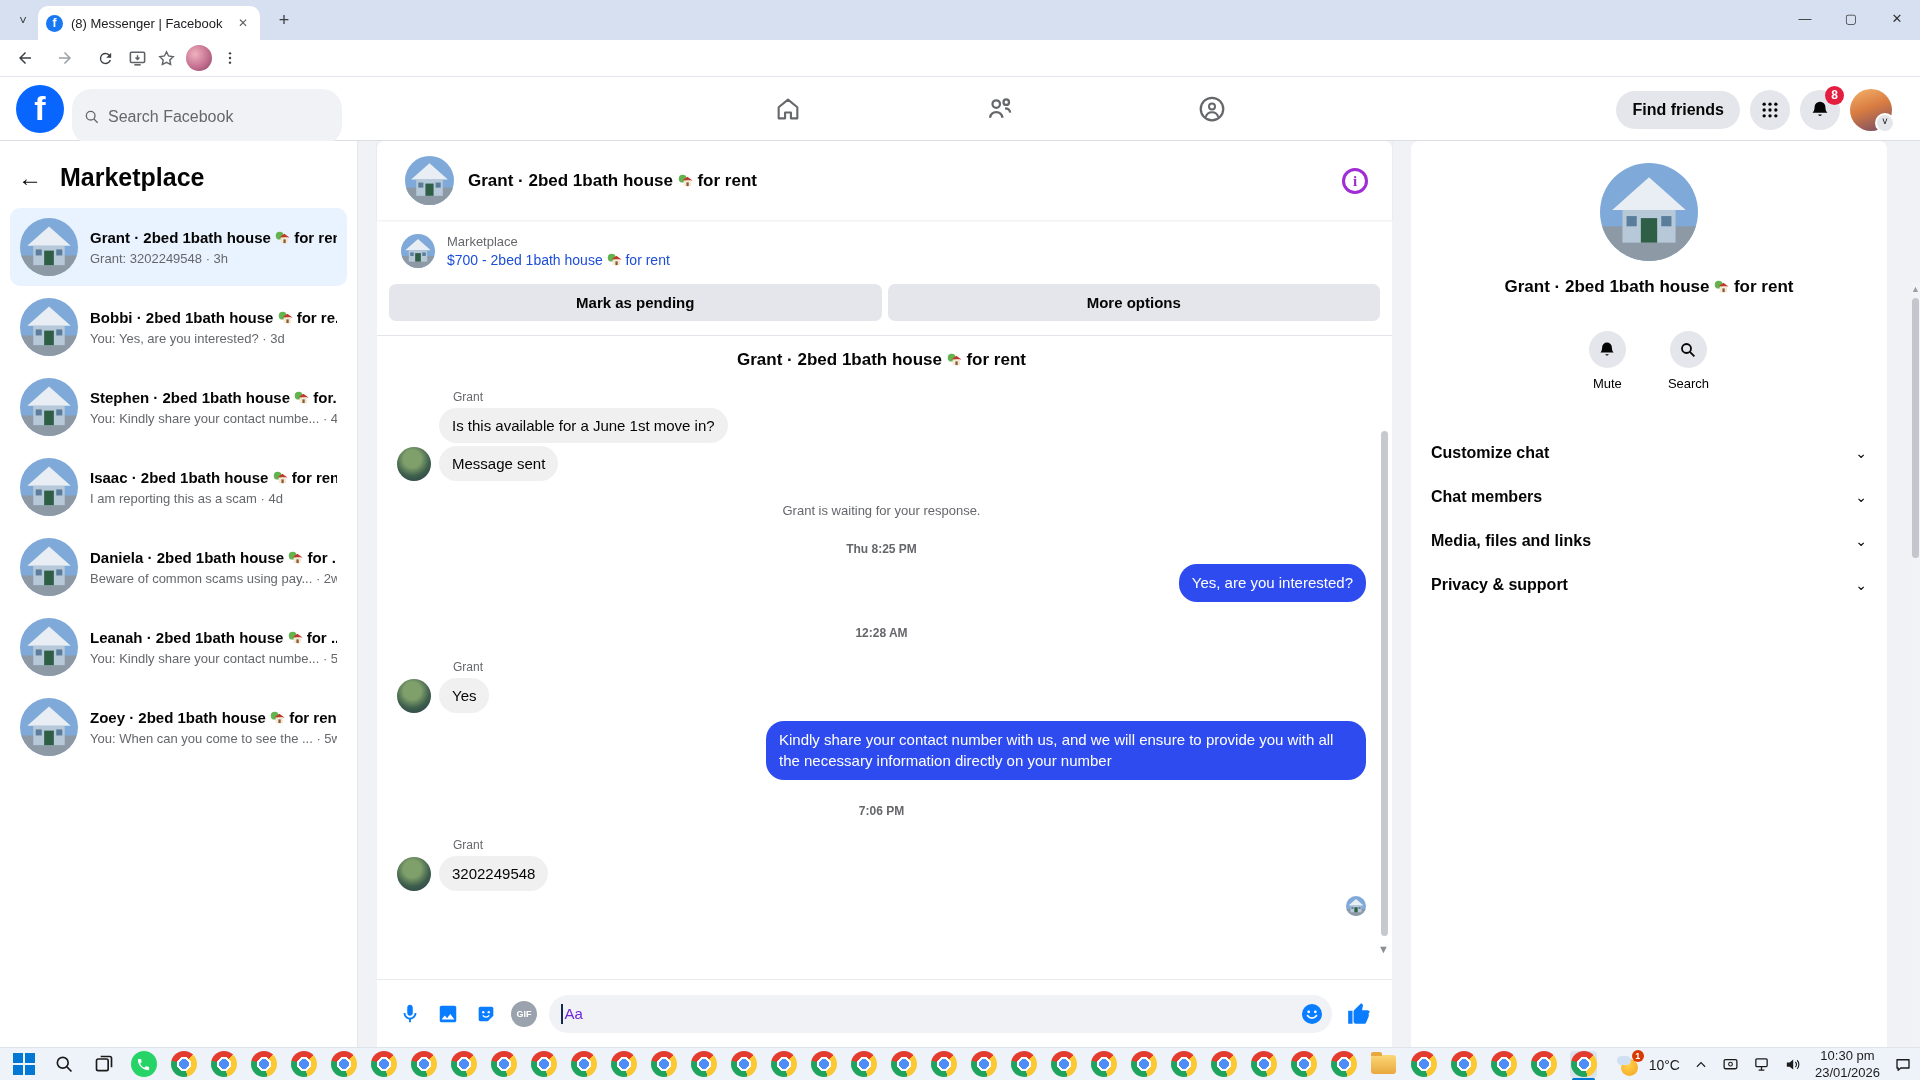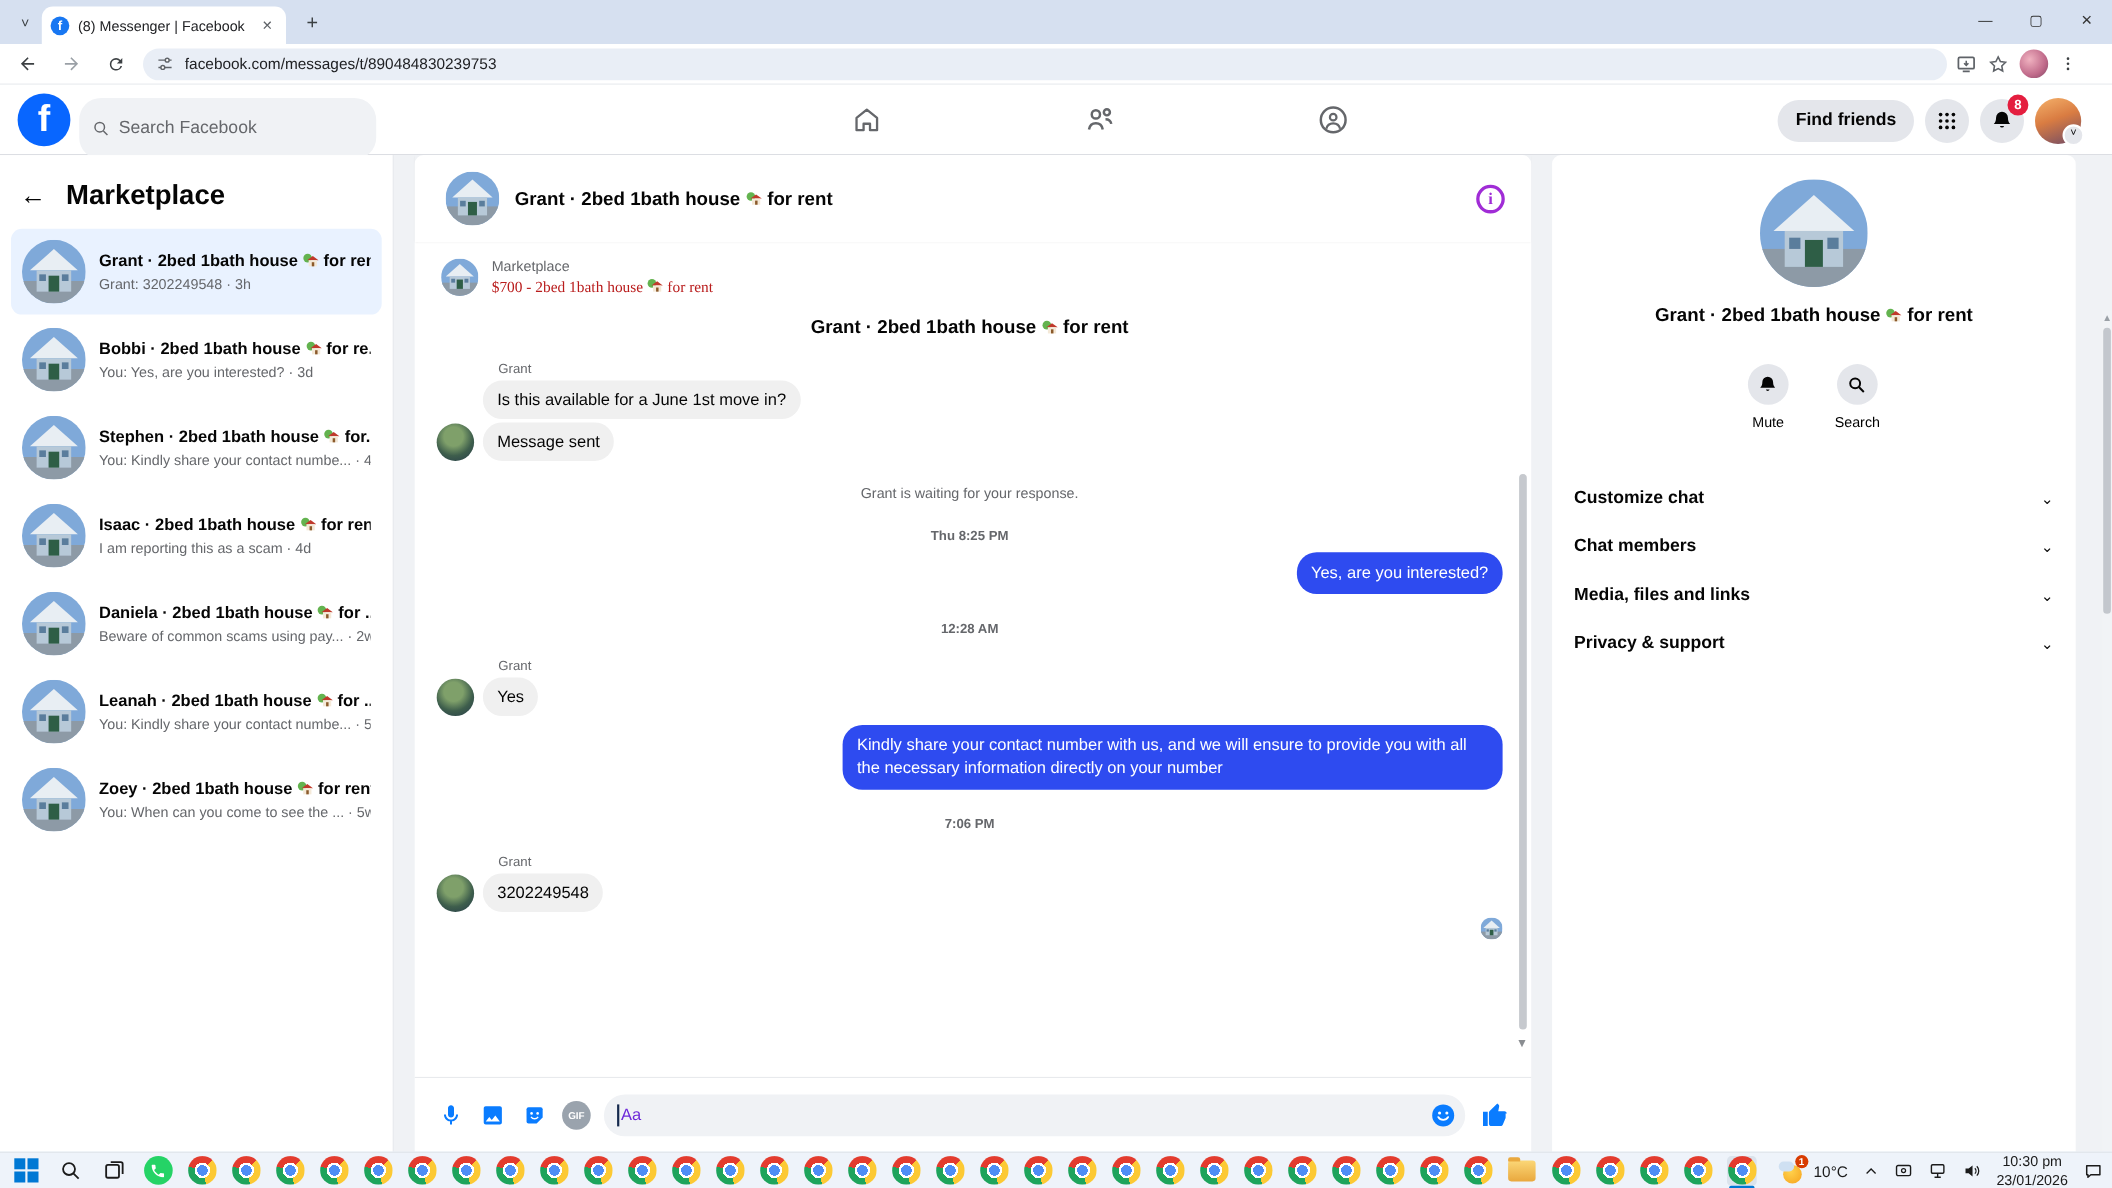--- a/index.html
+++ b/index.html
@@ -78,21 +78,21 @@
   .chat-head { height:79px; display:flex; align-items:center; padding:0 24px 0 28px;
     box-shadow:0 1px 2px rgba(0,0,0,.08); position:relative; z-index:2; }
   .chat-head-av { width:49px; height:49px; border-radius:50%; overflow:hidden; flex:none; }
   .chat-head-title { font-size:17px; font-weight:bold; color:#050505; margin-left:14px; flex:1; }
   .info-ico { width:26px; height:26px; border-radius:50%; border:3px solid #a02cd6; color:#a02cd6;
     font-size:15px; font-weight:bold; text-align:center; line-height:20px; font-family:"Liberation Serif",serif; }
   .mk-banner { display:flex; align-items:center; padding:14px 24px 4px 24px; }
   .mk-av { width:34px; height:34px; border-radius:50%; overflow:hidden; flex:none; }
   .mk-texts { margin-left:12px; }
   .mk-src { font-size:13px; color:#65676b; }
-  .mk-item { font-size:14px; color:#b91c1c; margin-top:3px;font-family:Liberation Serif, serif; }
+  .mk-item { font-size:14px; color:#1d4ed8; margin-top:3px; }
   .mk-btns { display:flex; gap:6px; padding:12px 12px 14px 12px; border-bottom:1px solid #e4e6eb; }
   .mk-btn { flex:1; height:37px; background:#e4e6eb; border-radius:7px; font-size:15px; font-weight:bold;
     color:#050505; text-align:center; line-height:37px; }
 
   .messages { height:660px; overflow:hidden; padding:14px 26px 0 20px; position:relative; }
   .intro-title { text-align:center; font-size:17px; font-weight:bold; color:#050505; }
   .intro-note { text-align:center; font-size:13px; color:#65676b; margin-top:62px; }
   .intro-note .lnk { color:#216fdb; font-weight:bold; }
   .msg-label { font-size:12px; color:#65676b; margin:20px 0 4px 56px; }
   .msg-row { display:flex; align-items:flex-end; margin-top:3px; }
@@ -201,28 +201,20 @@
   <div class="nav-ico">
     <svg width="18" height="18" viewBox="0 0 24 24">
         <path d="M4 13h12.2l-5.6 5.6L12 20l8-8-8-8-1.4 1.4L16.2 11H4v2z" fill="#9aa0a6"></path>
       </svg>
   </div>
   <div class="nav-ico">
     <svg width="17" height="17" viewBox="0 0 24 24">
         <path d="M17.65 6.35A7.95 7.95 0 0 0 12 4a8 8 0 1 0 7.73 10h-2.08A6 6 0 1 1 12 6c1.66 0 3.14.69 4.22 1.78L13 11h7V4l-2.35 2.35z" fill="#3c4043"></path>
       </svg>
   </div>
-  <div class="omnibox">
-    <svg width="16" height="16" viewBox="0 0 24 24">
-        <path d="M3 7h10M17 7h4M3 17h4M11 17h10" stroke="#5f6368" stroke-width="2"></path>
-        <circle cx="15" cy="7" r="2.6" fill="#fff" stroke="#5f6368" stroke-width="2"></circle>
-        <circle cx="9" cy="17" r="2.6" fill="#fff" stroke="#5f6368" stroke-width="2"></circle>
-      </svg>
-    <span class="url">facebook.com/messages/t/890484830239753</span>
-  </div>
   <div class="toolbar-right">
     <svg width="19" height="19" viewBox="0 0 24 24">
         <rect x="3" y="4" width="18" height="13" rx="1.5" fill="none" stroke="#5f6368" stroke-width="2"></rect>
         <path d="M12 8v5M9.5 10.8 12 13.2l2.5-2.4" stroke="#5f6368" stroke-width="1.8" fill="none"></path>
         <path d="M8 20h8" stroke="#5f6368" stroke-width="2"></path>
       </svg>
     <svg width="19" height="19" viewBox="0 0 24 24">
         <path d="M12 3.5l2.6 5.3 5.9.9-4.3 4.1 1 5.8-5.2-2.7-5.2 2.7 1-5.8-4.3-4.1 5.9-.9z" fill="none" stroke="#5f6368" stroke-width="1.8"></path>
       </svg>
     <div class="chrome-avatar"></div>
@@ -494,20 +486,24 @@
       <div class="mk-texts">
         <div class="mk-src">Marketplace</div>
         <div class="mk-item emojiable">$700 - 2bed 1bath house <svg style="display:inline;vertical-align:-2px" width="15" height="15" viewBox="0 0 16 16">
               <circle cx="5" cy="6" r="4.2" fill="#63b34f"></circle>
               <polygon points="10,4 15.5,8 4.5,8" fill="#c0392b"></polygon>
               <rect x="6" y="8" width="8" height="6" fill="#f4e9d8"></rect>
               <rect x="9" y="10" width="2.4" height="4" fill="#8b5a2b"></rect>
             </svg> for rent</div>
       </div>
     </div>
+    <div class="mk-btns">
+      <div class="mk-btn">Mark as pending</div>
+      <div class="mk-btn">More options</div>
+    </div>
 
     <div class="messages">
       <div class="intro-title emojiable">Grant · 2bed 1bath house <svg style="display:inline;vertical-align:-2px" width="15" height="15" viewBox="0 0 16 16">
             <circle cx="5" cy="6" r="4.2" fill="#63b34f"></circle>
             <polygon points="10,4 15.5,8 4.5,8" fill="#c0392b"></polygon>
             <rect x="6" y="8" width="8" height="6" fill="#f4e9d8"></rect>
             <rect x="9" y="10" width="2.4" height="4" fill="#8b5a2b"></rect>
           </svg> for rent</div>
       <div id="msg-container">
           <div class="msg-label">Grant</div>

